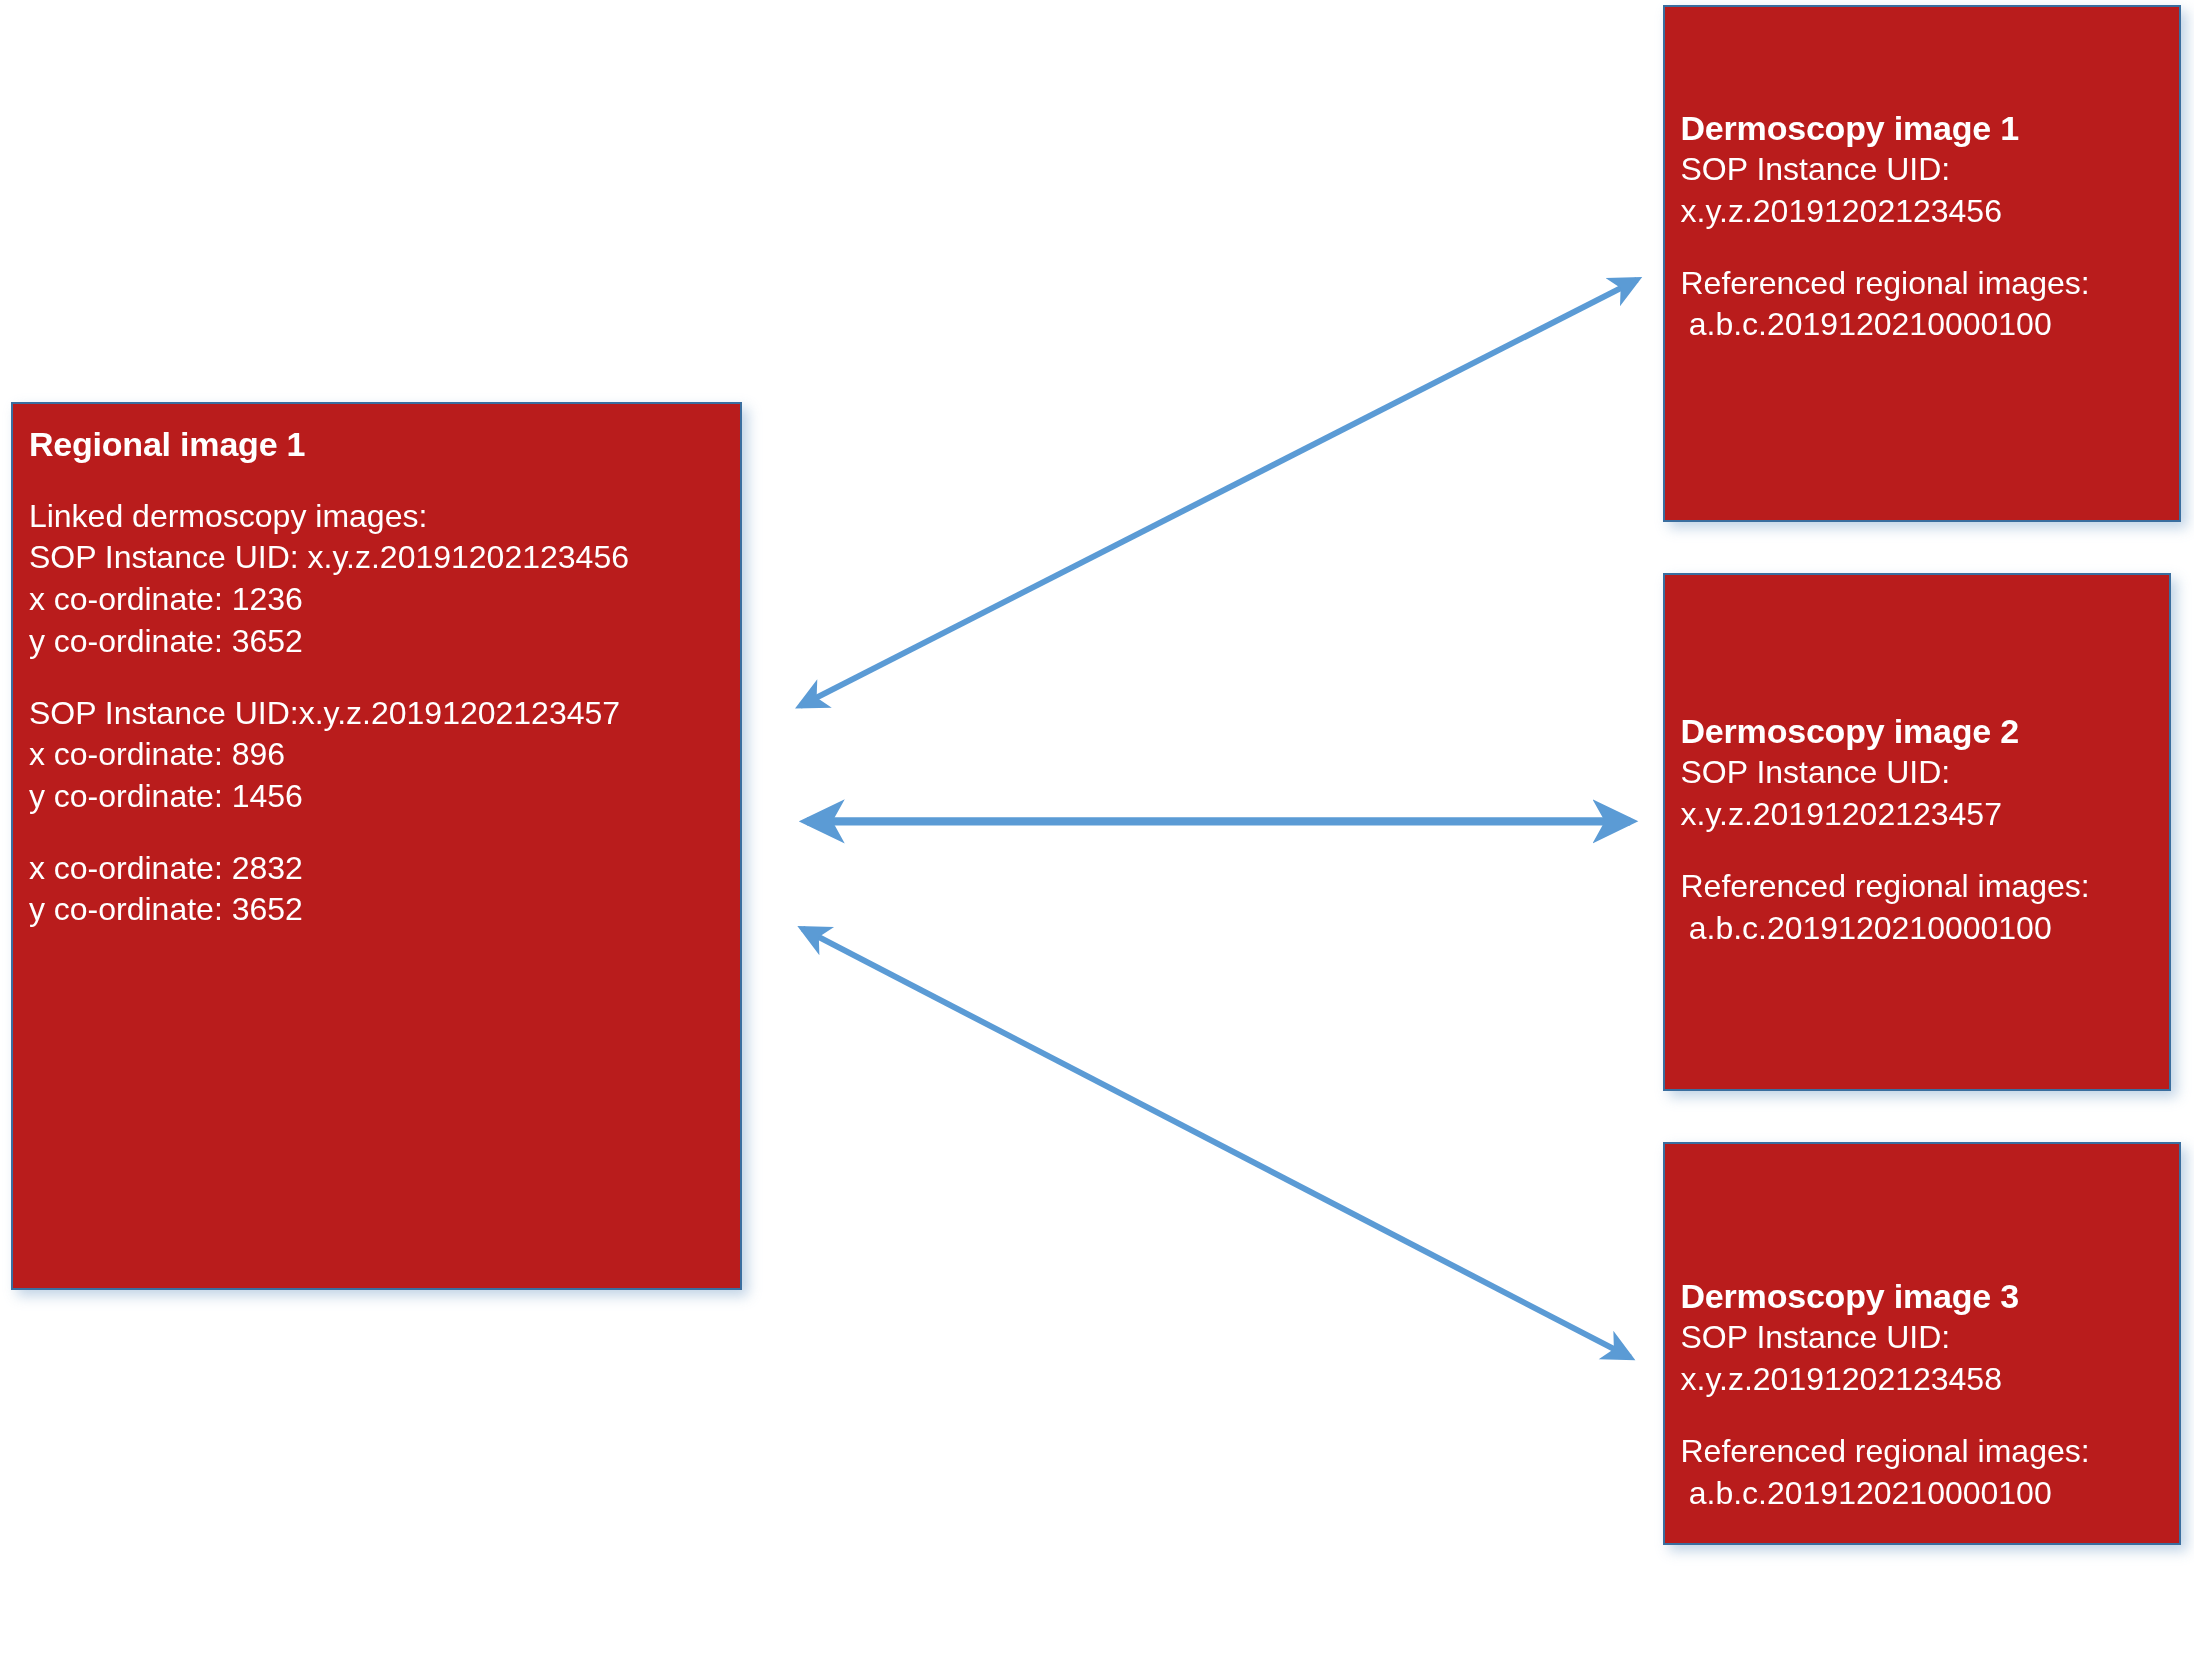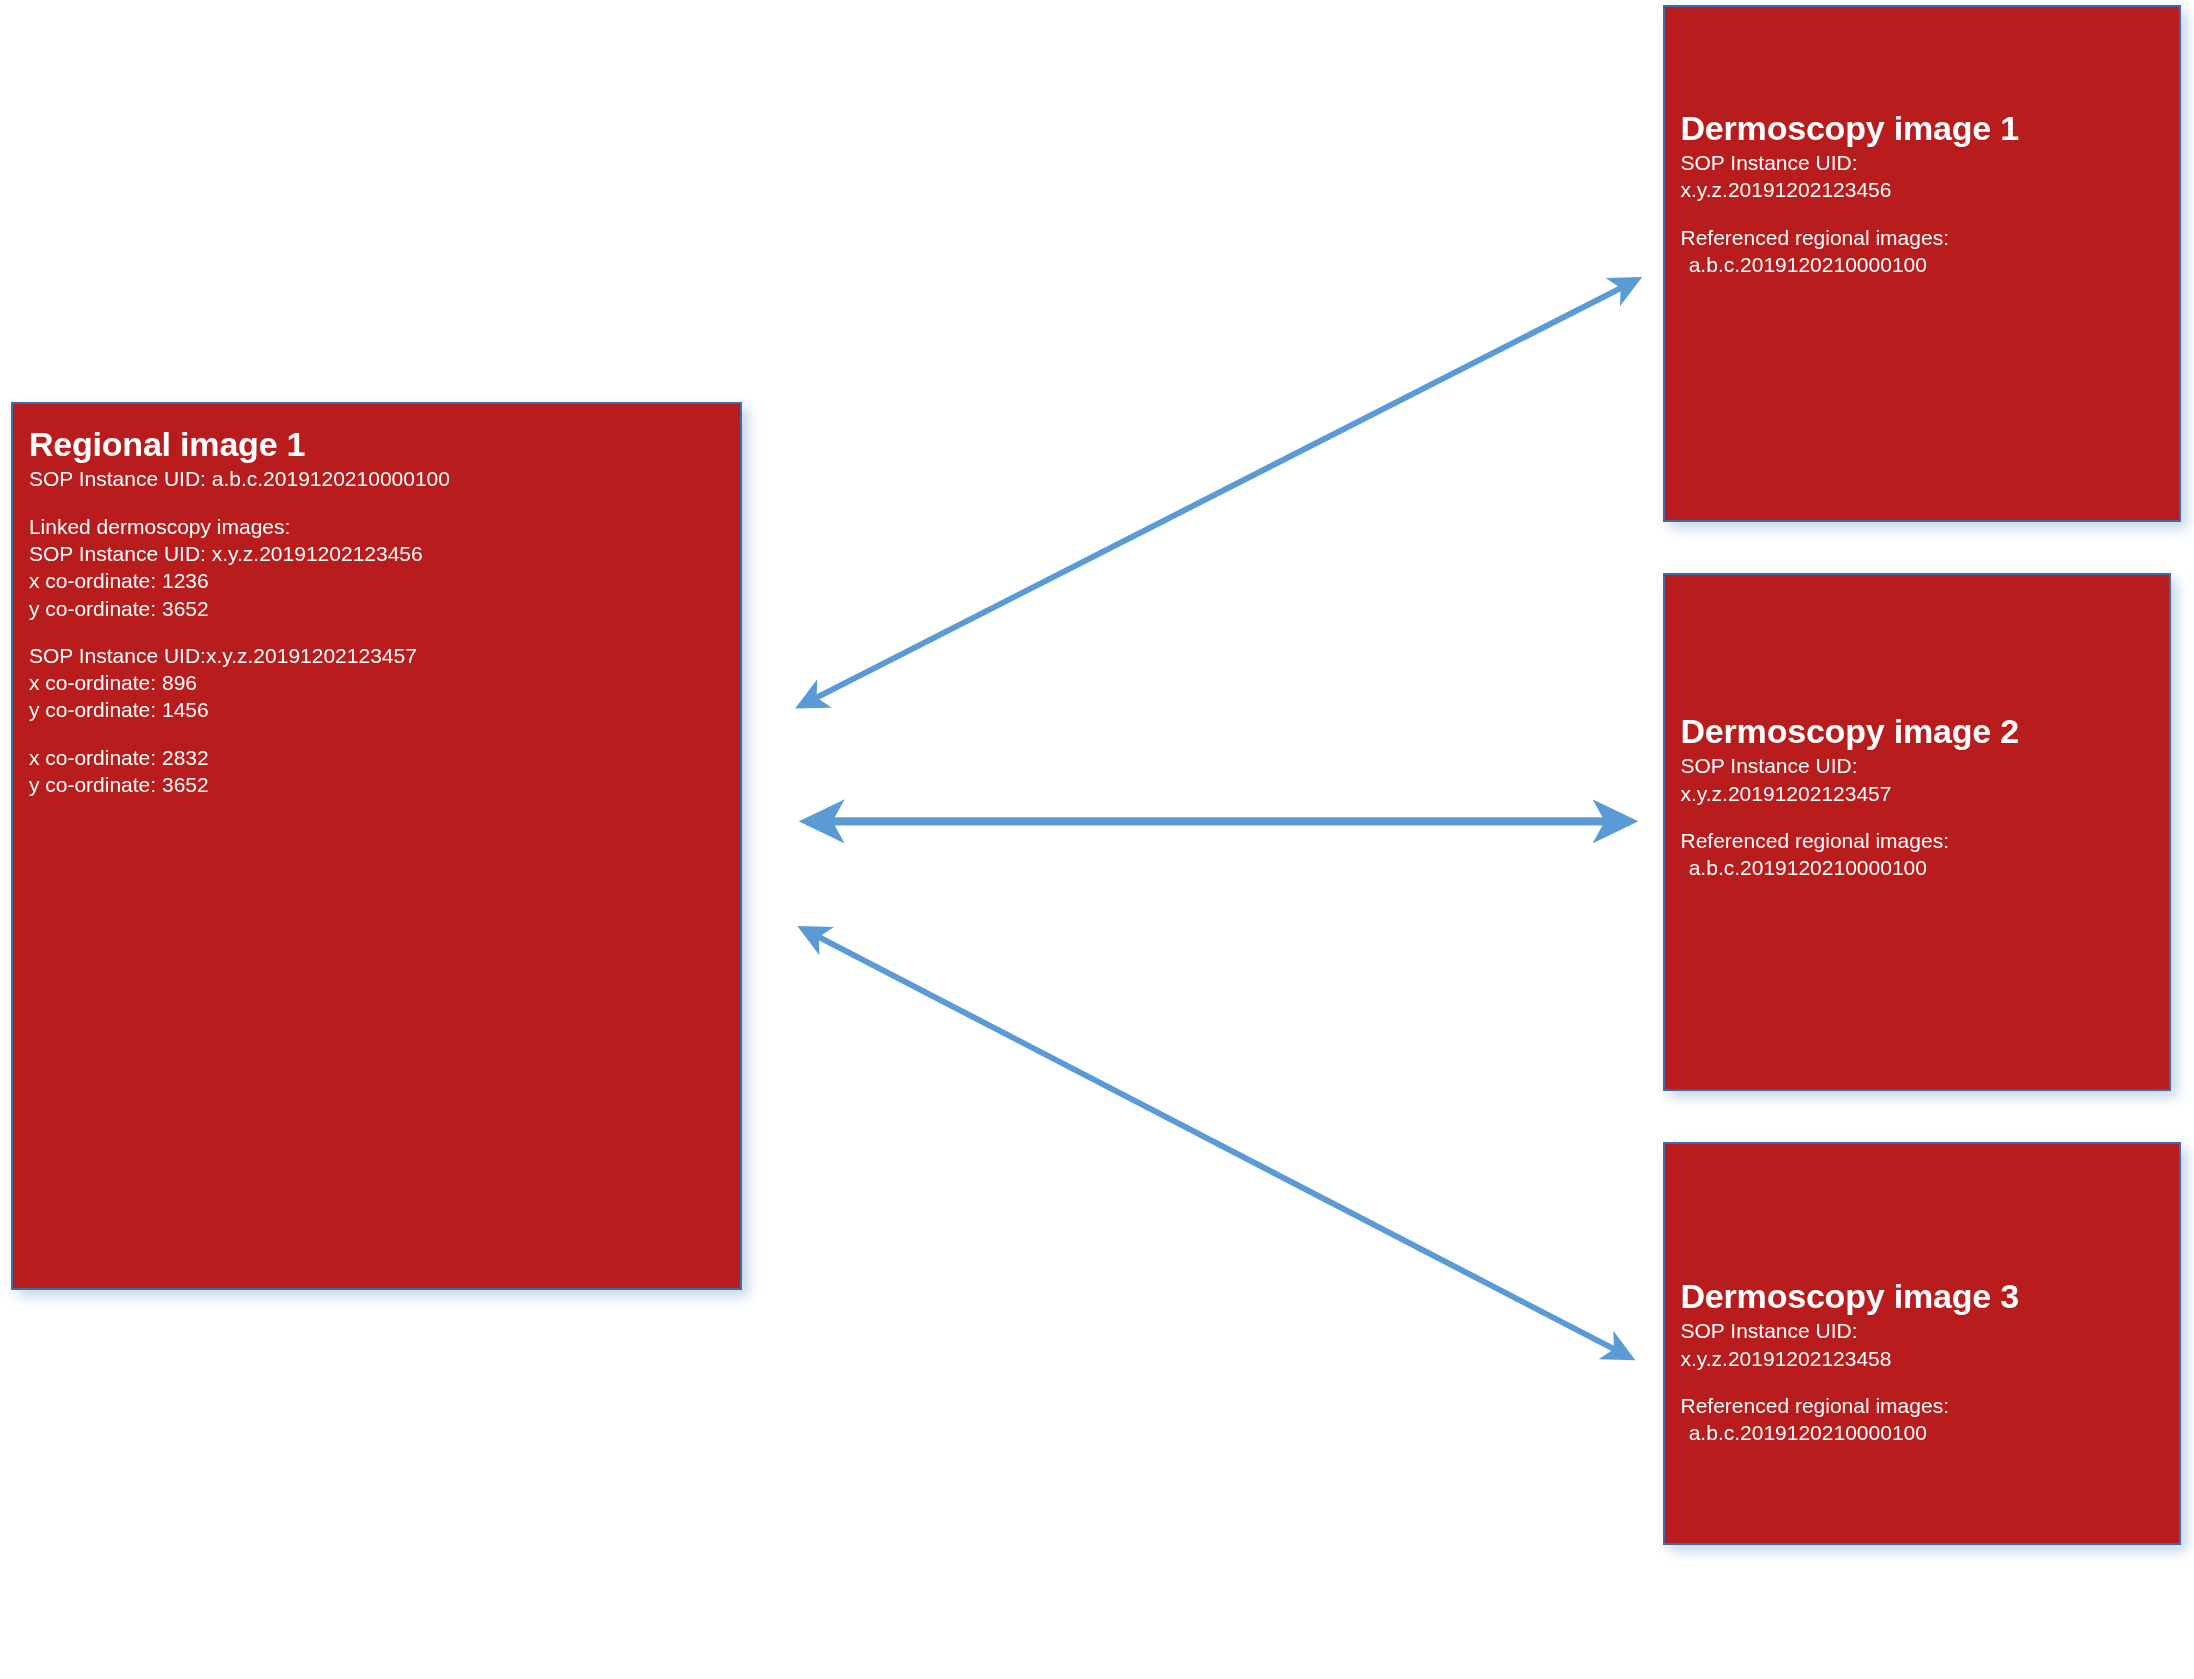--- a/index.html
+++ b/index.html
@@ -35,21 +35,21 @@
   }
   .node-title {
     font-weight: bold;
     font-size: 34px;
     line-height: 1.22;
     letter-spacing: -0.2px;
     white-space: nowrap;
   }
   .node-line {
     font-weight: normal;
-    font-size: 21px;
+    font-size: 32px;
     line-height: 1.30;
     white-space: nowrap;
   }
   .node-line.blank {
     height: 0.95em;
   }
   .node-line.indent {
     padding-left: 8.2px;
   }
 
@@ -121,21 +121,20 @@
     </g>
 
     <g>
       <line x1="1765" y1="2042" x2="3585" y2="2985" stroke="#5B9BD5" stroke-width="13" marker-start="url(#head-start)" marker-end="url(#head-end)"></line>
     </g>
   </svg>
 
   <div class="node-box" id="regional-box">
     <div class="node-inner">
       <div class="node-title">Regional image 1</div>
-      <div class="node-line">SOP Instance UID: a.b.c.2019120210000100</div>
       <div class="node-line blank"></div>
       <div class="node-line">Linked dermoscopy images:</div>
       <div class="node-line">SOP Instance UID: x.y.z.20191202123456</div>
       <div class="node-line">x co-ordinate: 1236</div>
       <div class="node-line">y co-ordinate: 3652</div>
       <div class="node-line blank"></div>
       <div class="node-line">SOP Instance UID:x.y.z.20191202123457</div>
       <div class="node-line">x co-ordinate: 896</div>
       <div class="node-line">y co-ordinate: 1456</div>
       <div class="node-line blank"></div>

